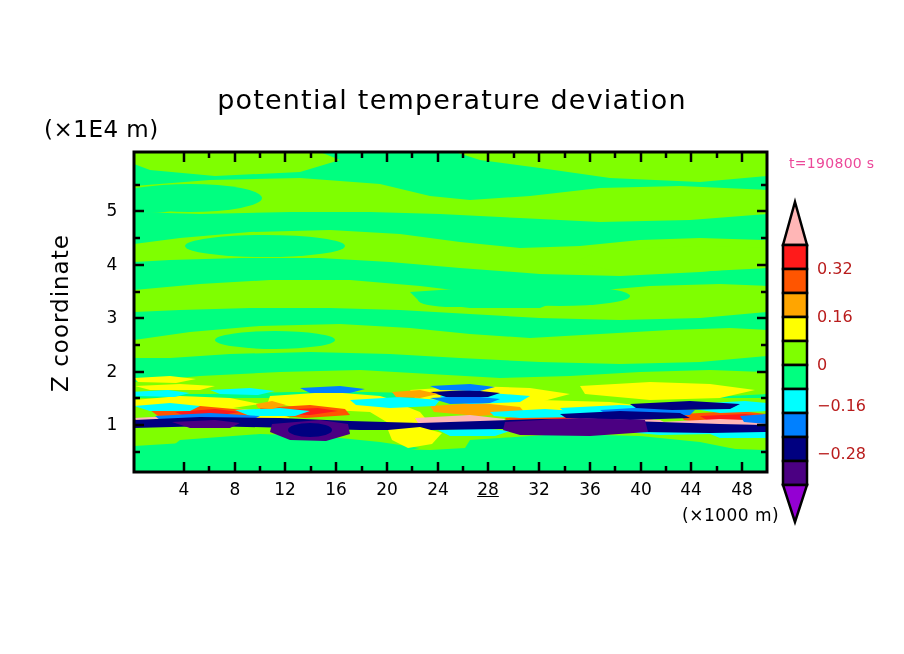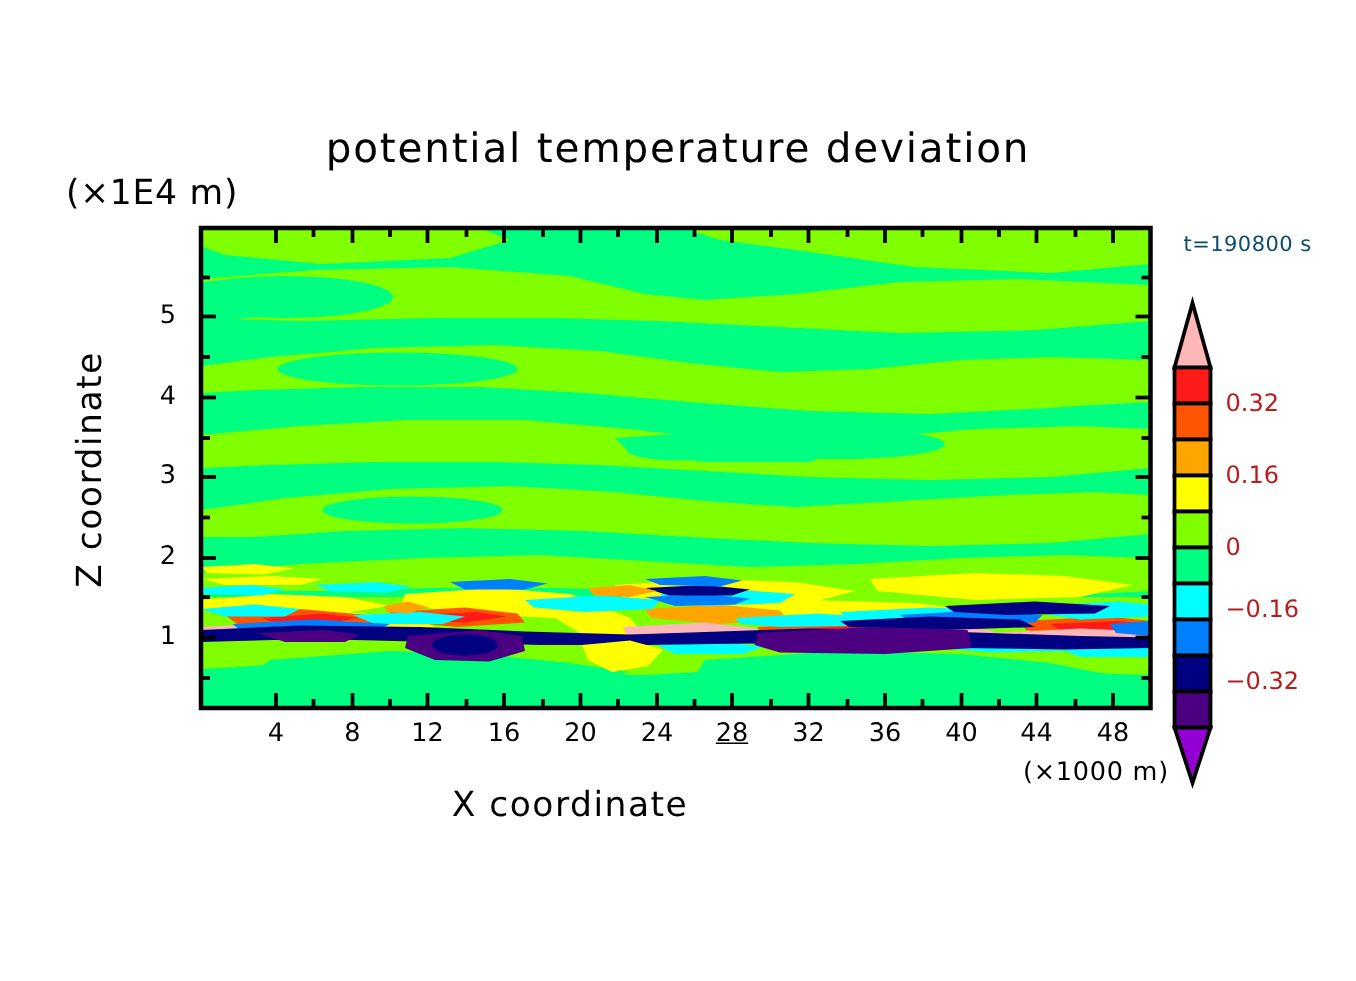--- a/index.html
+++ b/index.html
@@ -14,21 +14,21 @@
   .txt{position:absolute;white-space:pre;color:#000;}
 
   #title{
     left:0;top:84px;width:904px;
     text-align:center;
     font-size:27px;
     letter-spacing:1.2px;
   }
   #ylabel-unit{left:44px;top:116px;font-size:23px;letter-spacing:.5px;}
   #xlabel-unit{left:682px;top:505px;font-size:17px;letter-spacing:.5px;}
-  #timestamp{left:789px;top:155px;font-size:14px;color:#0c4a6e;letter-spacing:.3px;}
+  #timestamp{left:789px;top:155px;font-size:14px;color:#ec4899;letter-spacing:.3px;}
 
   #xlabel{
     left:0;top:524px;width:760px;text-align:center;
     font-size:23px;letter-spacing:1px;
   }
   #ylabel{
     left:-60px;top:300px;width:240px;text-align:center;
     font-size:23px;letter-spacing:1px;
     transform:rotate(-90deg);
     transform-origin:center center;
@@ -41,21 +41,20 @@
 <body>
 
 <div id="stage">
 
   <div class="txt" id="title">potential temperature deviation</div>
 
   <div class="txt" id="ylabel-unit">(×1E4 m)</div>
   <div class="txt" id="xlabel-unit">(×1000 m)</div>
   <div class="txt" id="timestamp">t=190800 s</div>
 
-  <div class="txt" id="xlabel">X coordinate</div>
   <div class="txt" id="ylabel">Z coordinate</div>
 
   <svg id="plot" width="904" height="654" style="position:absolute;left:0;top:0;">
     <defs>
       <clipPath id="plotclip">
           <rect x="134" y="152" width="633" height="320"></rect>
         </clipPath>
     </defs>
 
     <rect x="134" y="152" width="633" height="320" fill="#00FF80"></rect>
@@ -285,15 +284,15 @@
   <div class="tick-label" style="left:100px;top:414px;width:24px;">1</div>
   <div class="tick-label" style="left:100px;top:361px;width:24px;">2</div>
   <div class="tick-label" style="left:100px;top:307px;width:24px;">3</div>
   <div class="tick-label" style="left:100px;top:254px;width:24px;">4</div>
   <div class="tick-label" style="left:100px;top:200px;width:24px;">5</div>
 
   <div class="cb-label" style="left:817px;top:259px;">0.32</div>
   <div class="cb-label" style="left:817px;top:307px;">0.16</div>
   <div class="cb-label" style="left:817px;top:355px;">0</div>
   <div class="cb-label" style="left:817px;top:396px;">−0.16</div>
-  <div class="cb-label" style="left:817px;top:444px;">−0.32</div>
+  <div class="cb-label" style="left:817px;top:444px;">−0.28</div>
 
 </div>
 
 </body></html>

